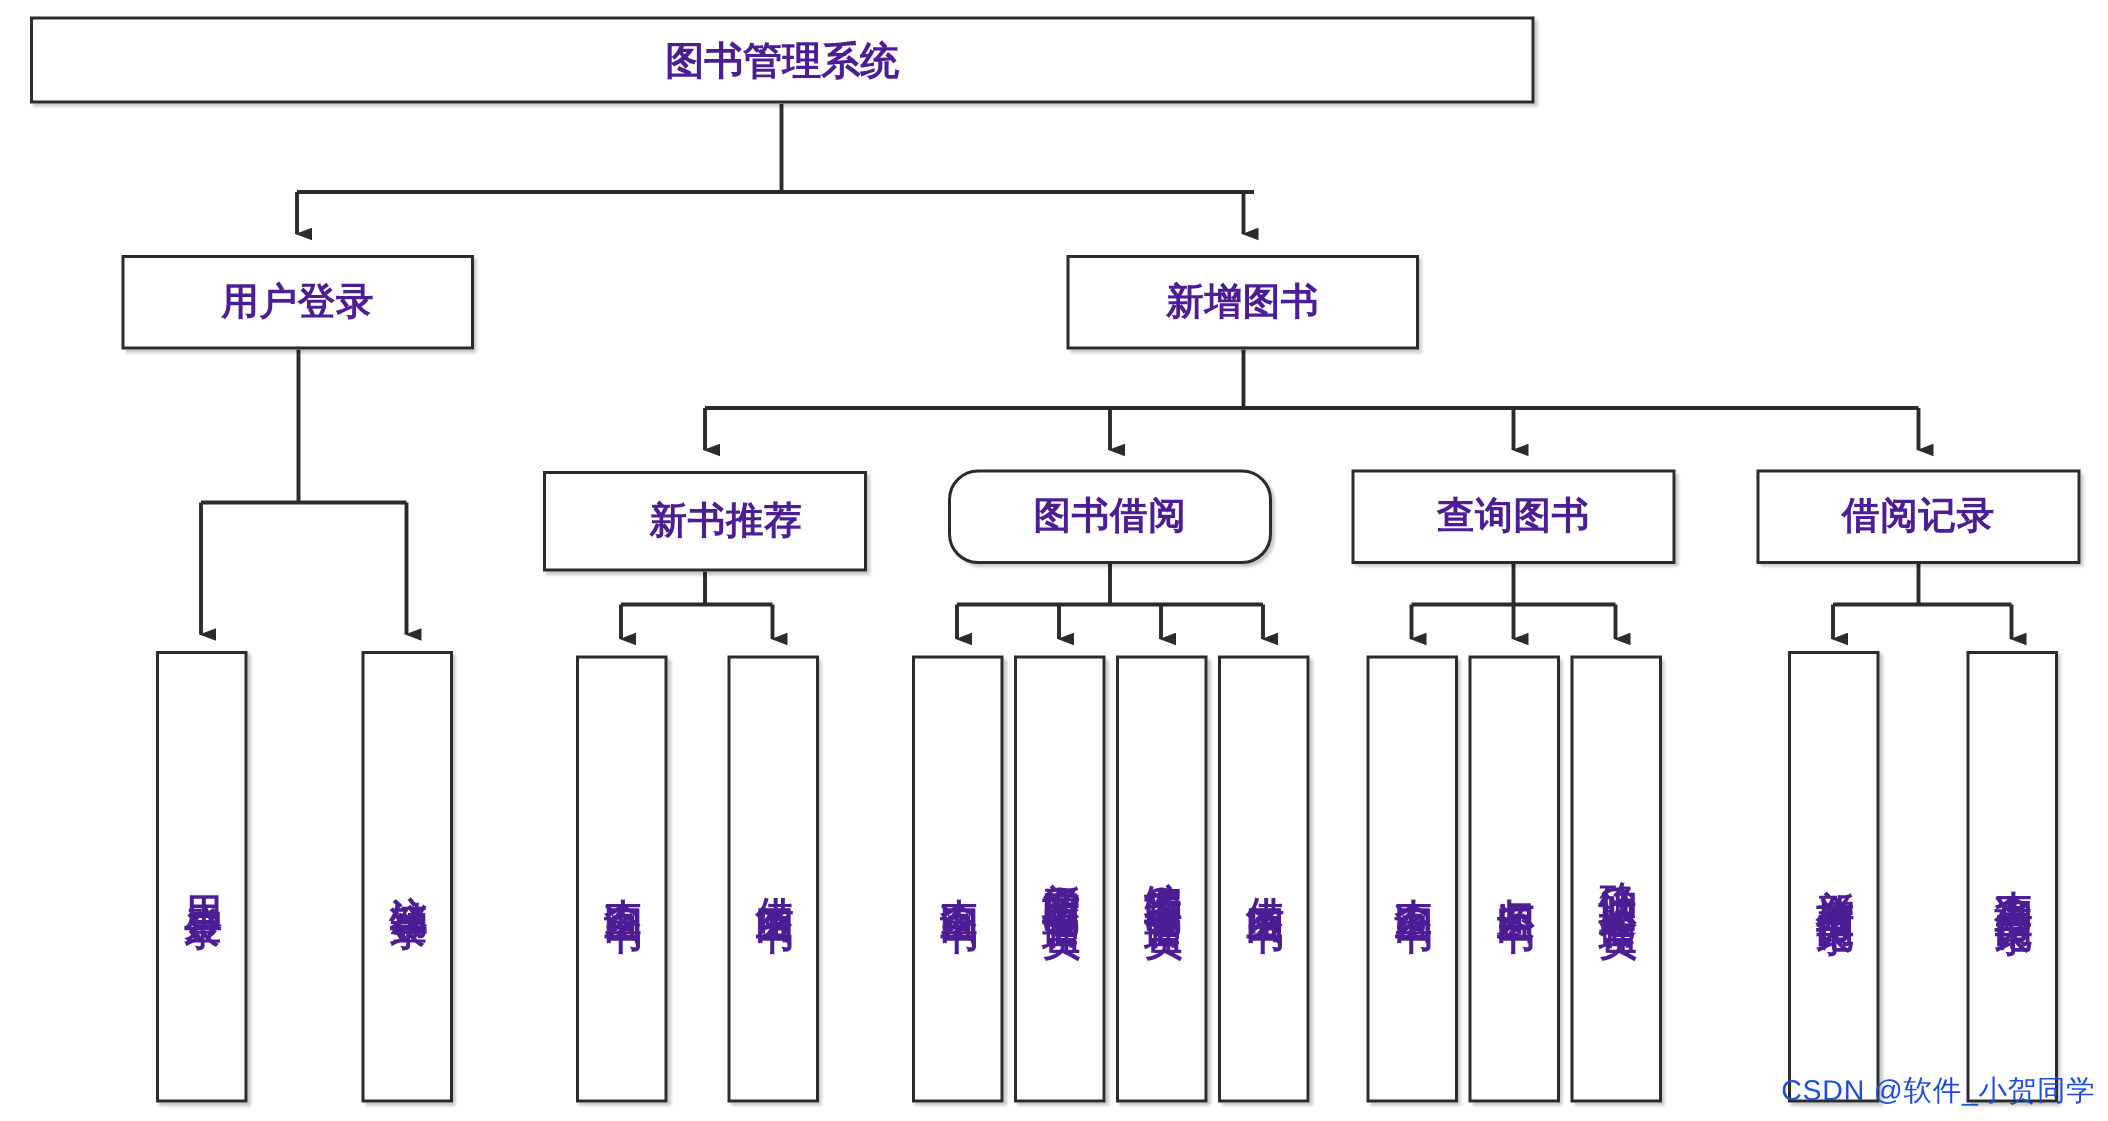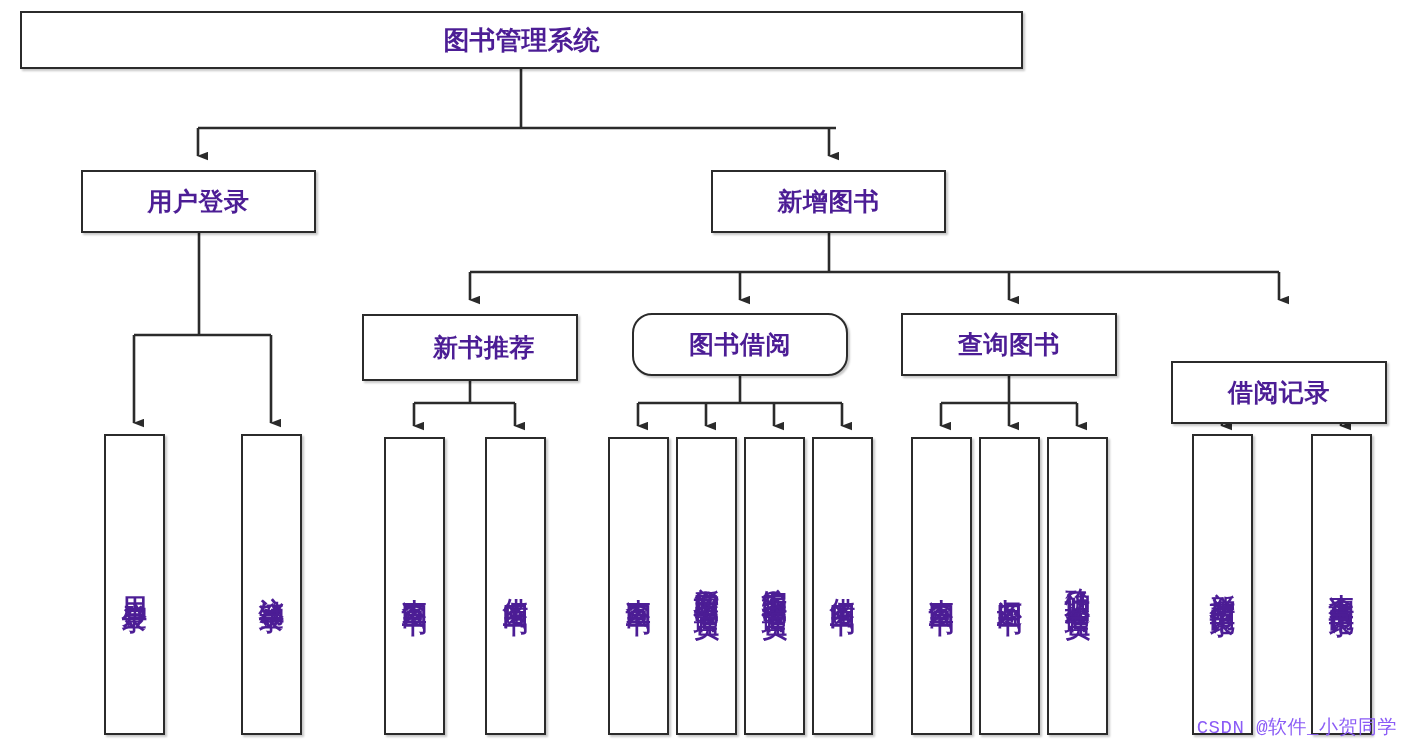--- a/index.html
+++ b/index.html
@@ -61,25 +61,24 @@
     font-size: 25px;
     line-height: 1.08;
     letter-spacing: 4px;
     max-height: 100%;
   }
   #watermark {
     position: absolute;
     right: 8px;
     bottom: 7px;
     font-size: 19px;
-    color: #8b5cf6;
+    color: #1d4ed8;
     letter-spacing: 0.5px;
     z-index: 5;
     white-space: nowrap;
-    font-family: Liberation Mono, monospace;
   }
 </style>
 </head>
 <body>
 
 <div id="diagram-root">
 
   <svg id="edge-layer" viewBox="0 0 1405 747" width="1405" height="747" xmlns="http://www.w3.org/2000/svg">
     <defs>
       <marker id="arw" markerWidth="10" markerHeight="11" refX="4.2" refY="10" orient="auto" markerUnits="userSpaceOnUse">
@@ -147,21 +146,21 @@
   </div>
 
   <div class="node horiz" style="left:632px; top:313px; width:216px; height:63px;border-radius:20px;">
     <span class="label">图书借阅</span>
   </div>
 
   <div class="node horiz" style="left:901px; top:313px; width:216px; height:63px;">
     <span class="label">查询图书</span>
   </div>
 
-  <div class="node horiz" style="left:1171px; top:313px; width:216px; height:63px;margin-top:48px;">
+  <div class="node horiz" style="left:1171px; top:313px; width:216px; height:63px;">
     <span class="label">借阅记录</span>
   </div>
 
   <div class="node vert" style="left:104px; top:434px; width:61px; height:301px;">
     <span class="label">用户登录</span>
   </div>
 
   <div class="node vert" style="left:241px; top:434px; width:61px; height:301px;">
     <span class="label">注销登录</span>
   </div>

